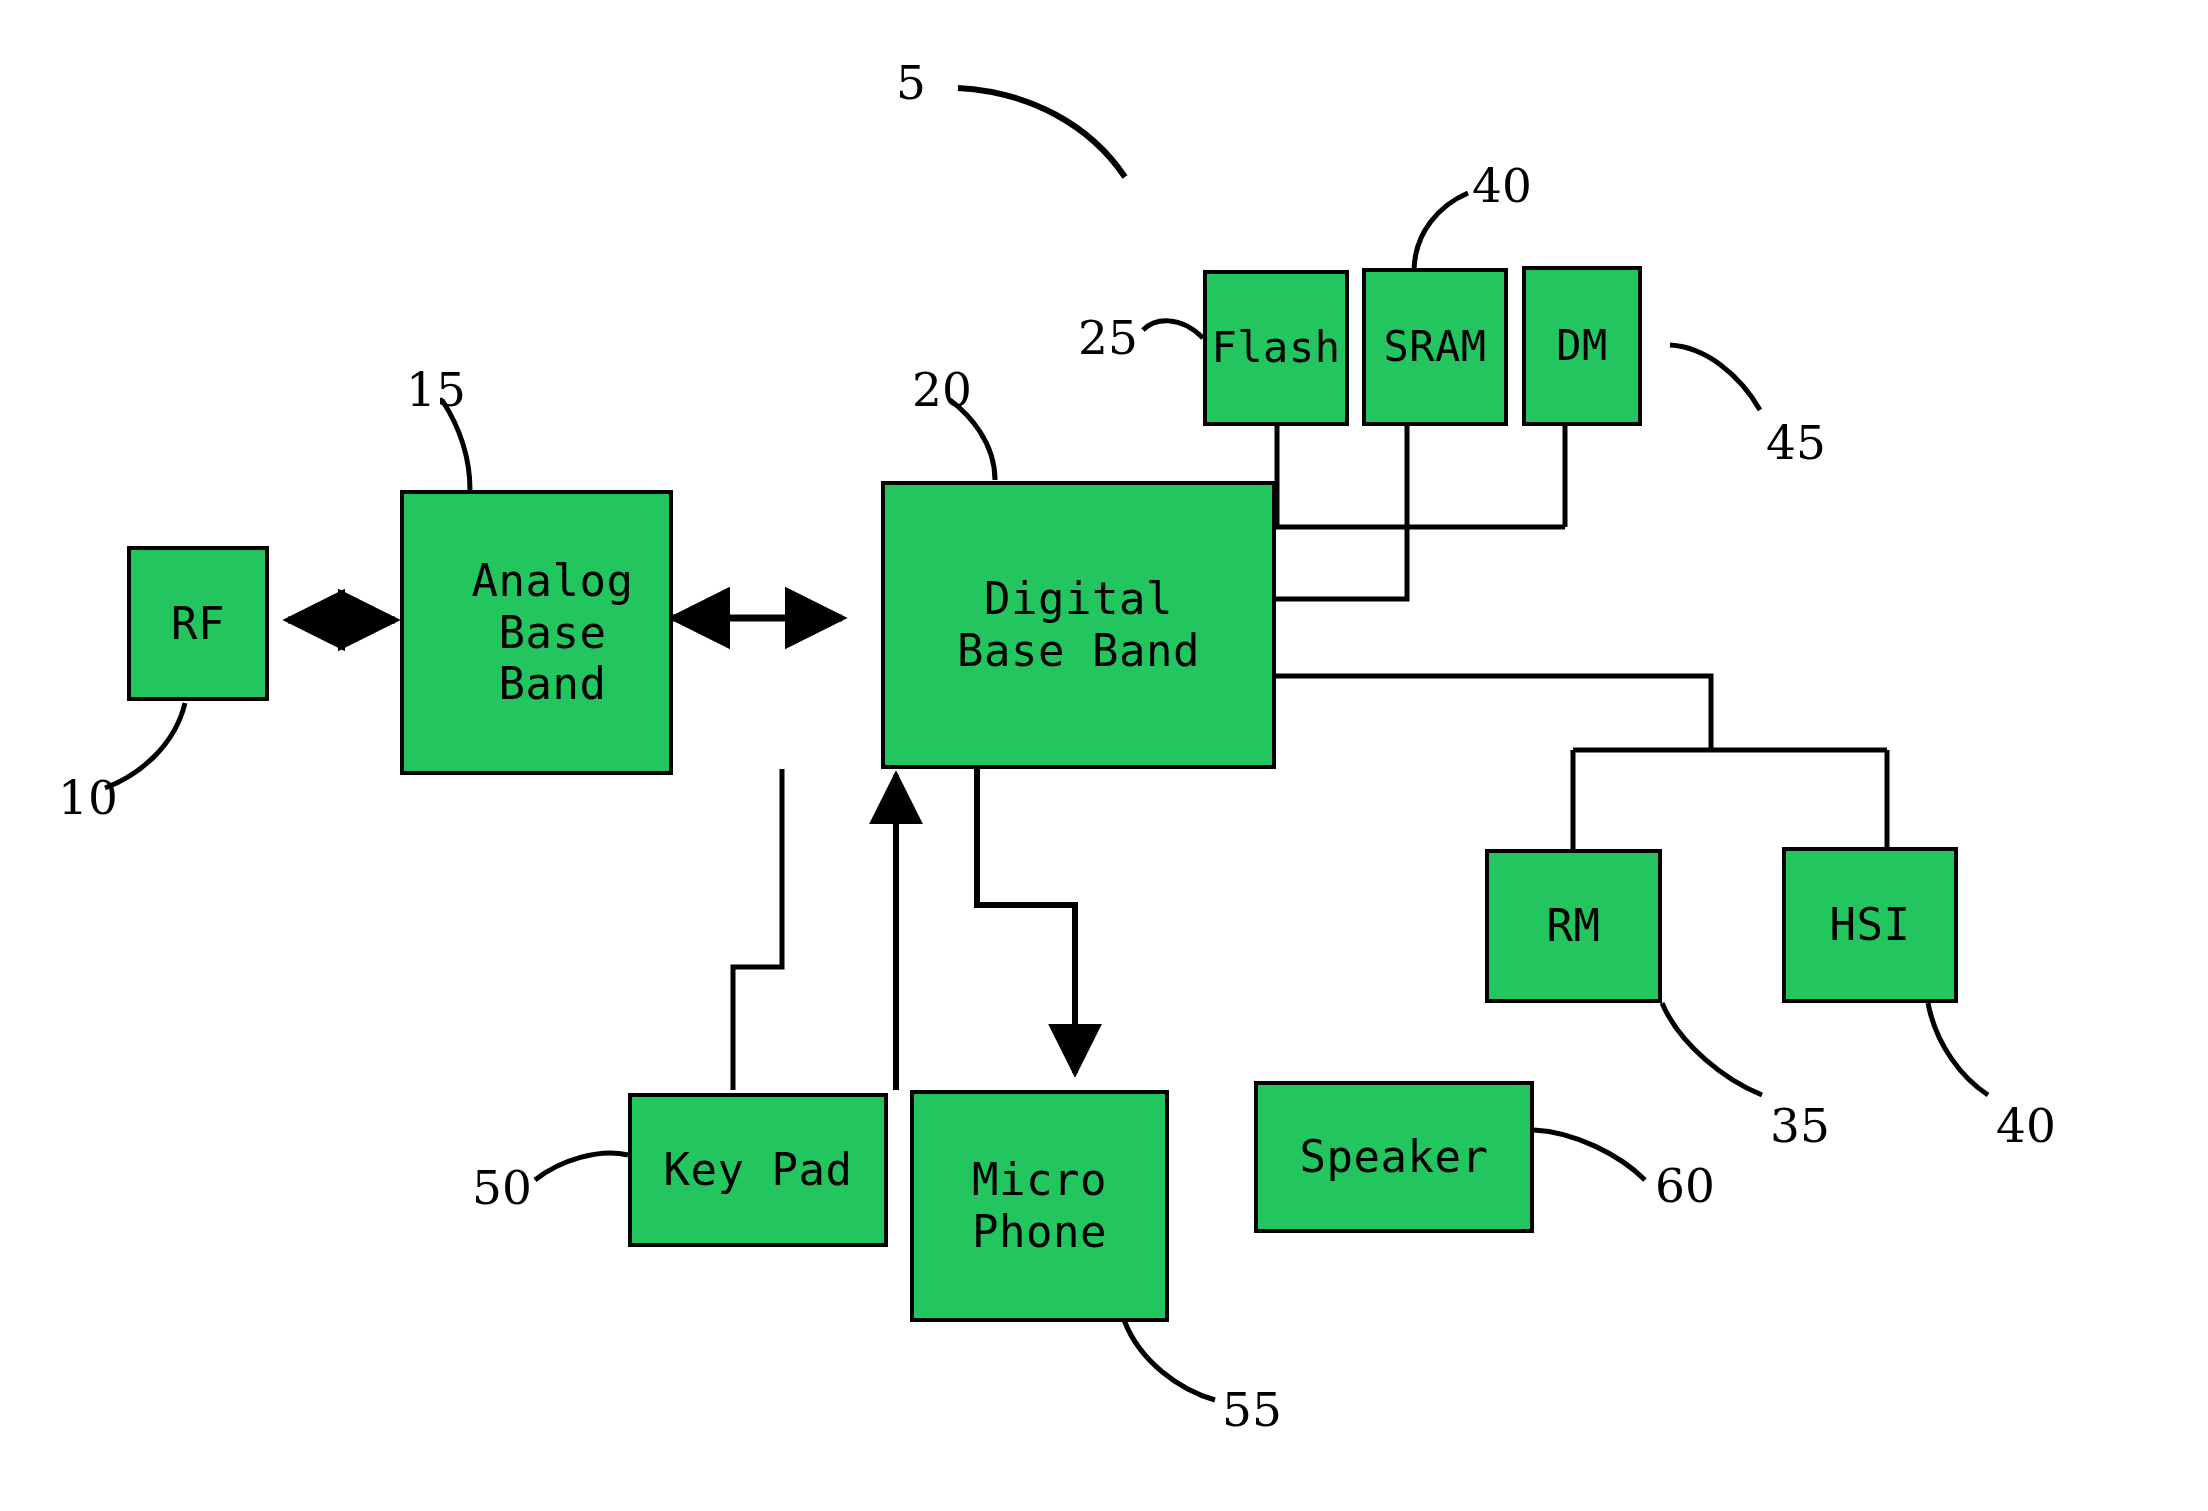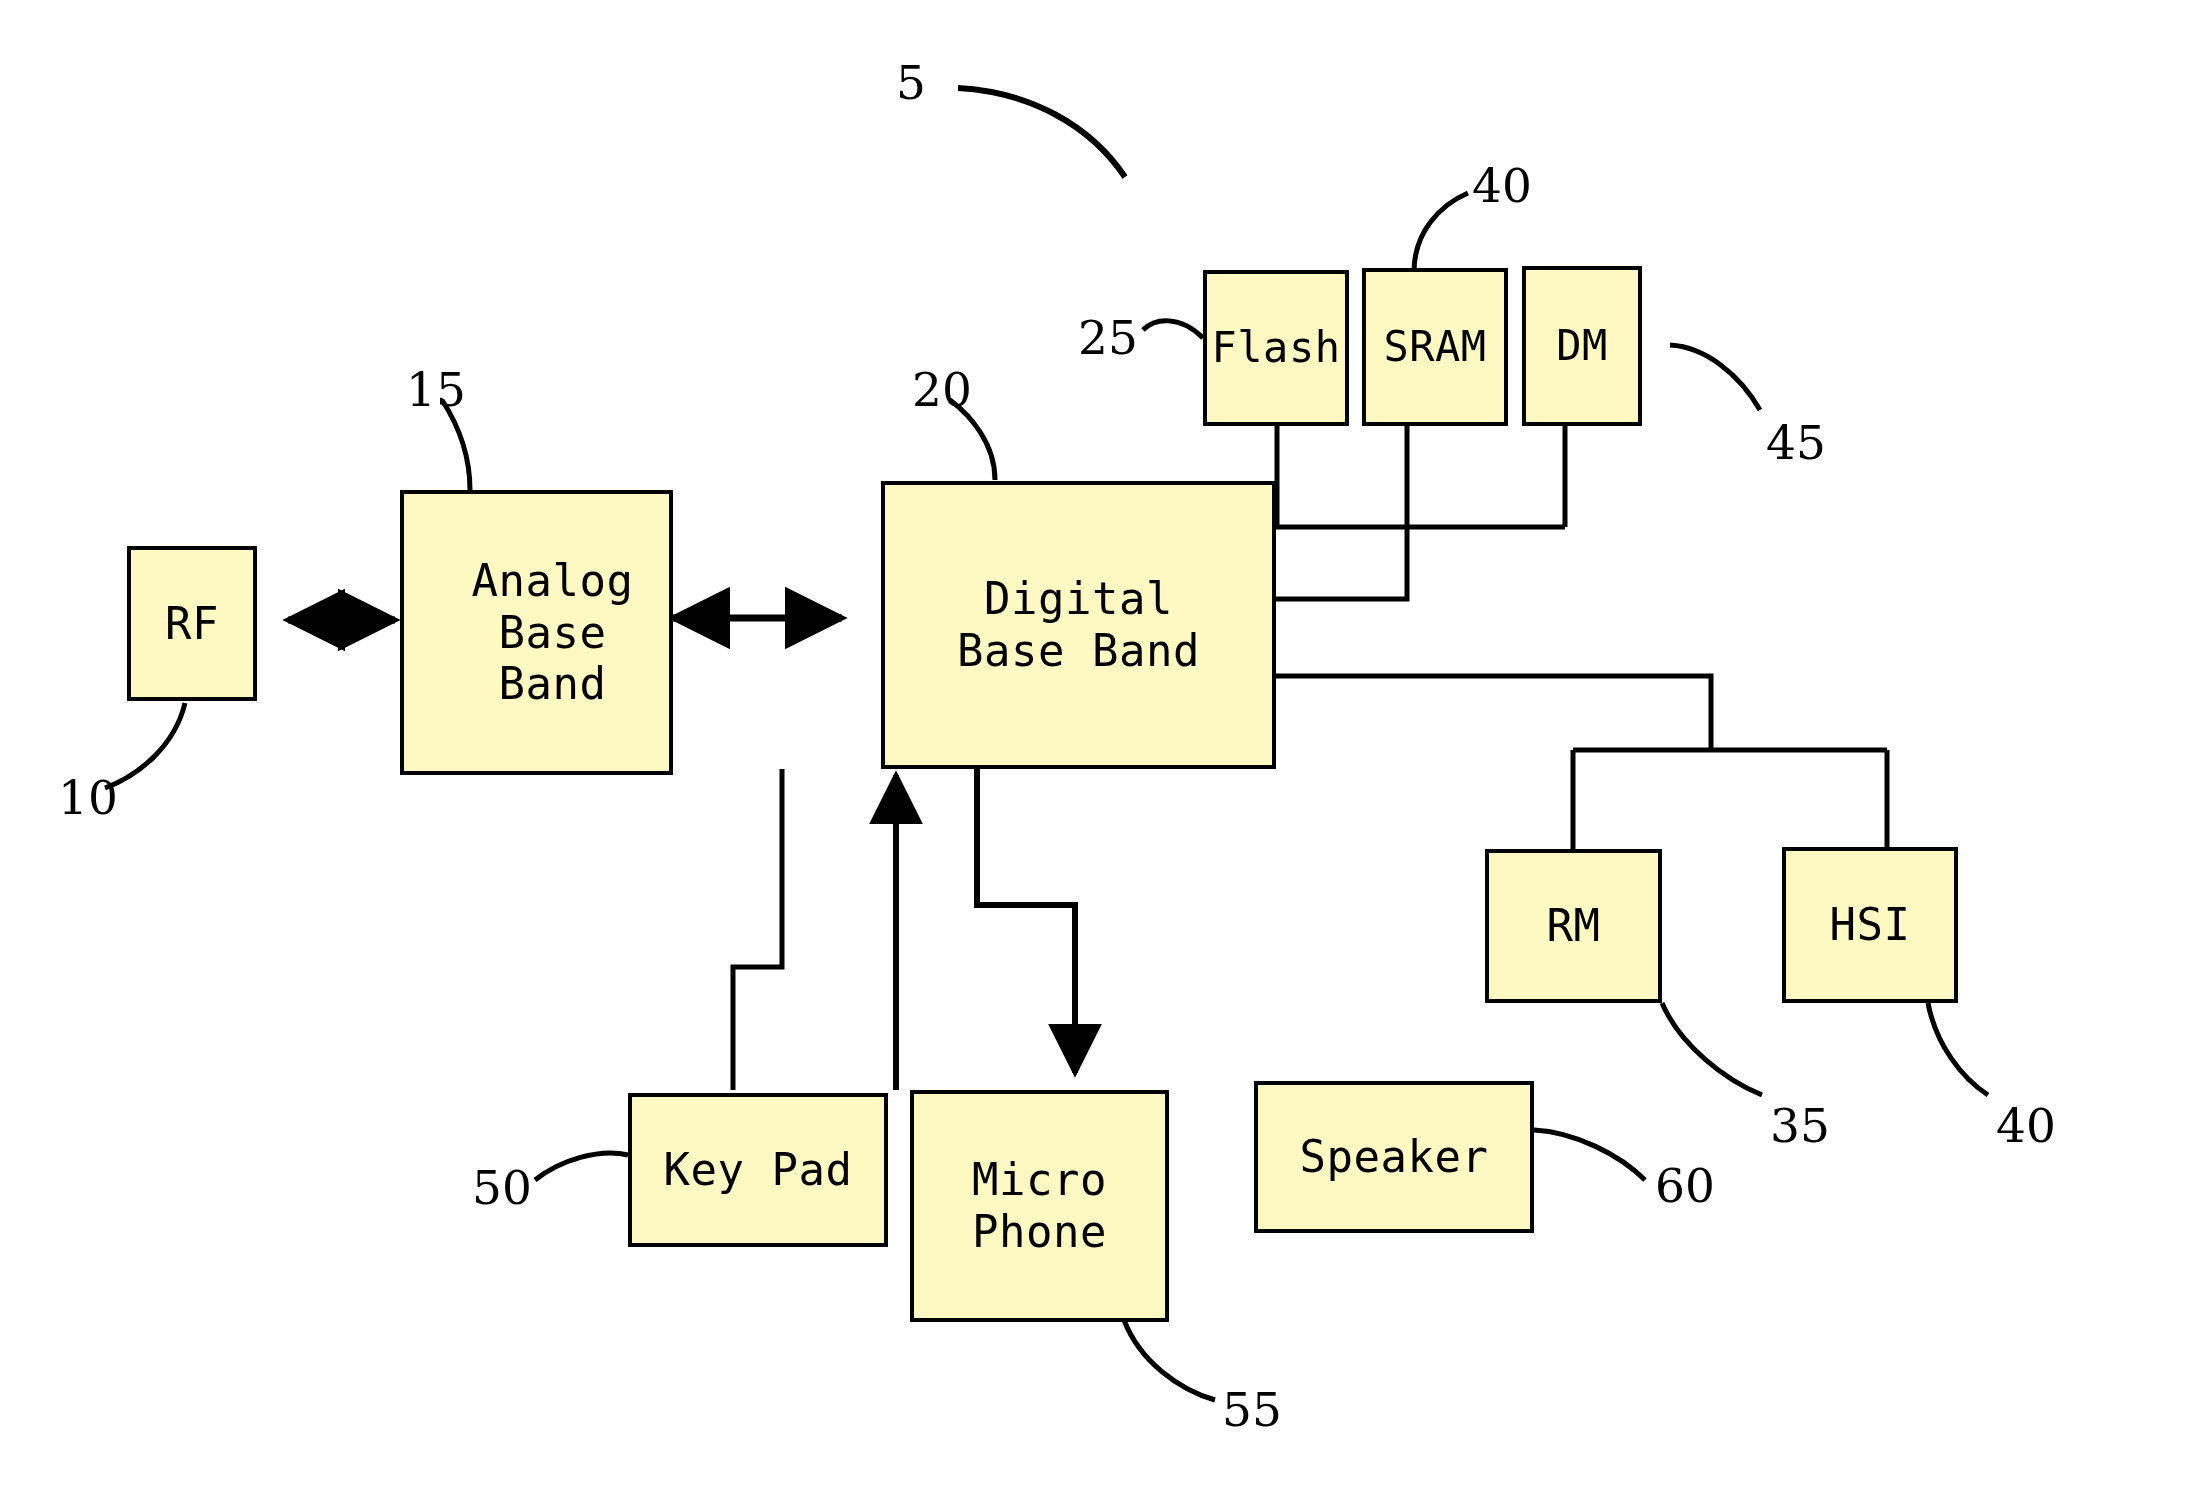--- a/index.html
+++ b/index.html
@@ -1,20 +1,20 @@
 <!DOCTYPE html>
 <html><head>
 <meta charset="utf-8">
 <style>
   html,body{margin:0;padding:0;background:#ffffff;}
   body{width:2208px;height:1511px;overflow:hidden;
        font-family:"DejaVu Serif",serif;color:#000;}
   #stage{position:relative;width:2208px;height:1511px;background:#fff;}
   svg.layer{position:absolute;left:0;top:0;width:2208px;height:1511px;}
-  .blk{position:absolute;box-sizing:border-box;border:4px solid #000;background:#fef9c3;
+  .blk{position:absolute;box-sizing:border-box;border:4px solid #000;background:#22c55e;
        display:flex;align-items:center;justify-content:center;text-align:center;}
   .blk .txt{font-family:"DejaVu Sans Mono",monospace;line-height:1.18;
             letter-spacing:.5px;color:#000;}
   .ref{position:absolute;font-family:"DejaVu Serif",serif;font-size:47px;color:#000;
        white-space:nowrap;}
 </style>
 </head>
 <body>
 
 <div id="stage">
@@ -59,21 +59,21 @@
       <path d="M1414,272 C1414,232 1440,205 1468,193" stroke-width="5"></path>
       <path d="M1670,345 C1706,347 1740,375 1760,410" stroke-width="5"></path>
       <path d="M1662,1003 C1680,1045 1725,1080 1762,1095" stroke-width="5"></path>
       <path d="M1928,1003 C1936,1045 1962,1078 1988,1095" stroke-width="5"></path>
       <path d="M628,1155 C600,1148 560,1160 535,1180" stroke-width="5"></path>
       <path d="M1124,1320 C1140,1362 1180,1390 1215,1400" stroke-width="5"></path>
       <path d="M1534,1130 C1575,1132 1620,1155 1645,1180" stroke-width="5"></path>
     </g>
   </svg>
 
-  <div class="blk" style="left:127px;top:546px;width:130px;height:155px;">
+  <div class="blk" style="left:127px;top:546px;width:142px;height:155px;">
     <span class="txt" style="font-size:44px;">RF</span>
   </div>
 
   <div class="blk" style="left:400px;top:490px;width:273px;height:285px;">
     <span class="txt" style="font-size:44px;white-space:pre-line;margin-left:32px;">Analog
 Base
 Band</span>
   </div>
 
   <div class="blk" style="left:848px;top:481px;width:395px;height:288px;margin-left:33px;">

